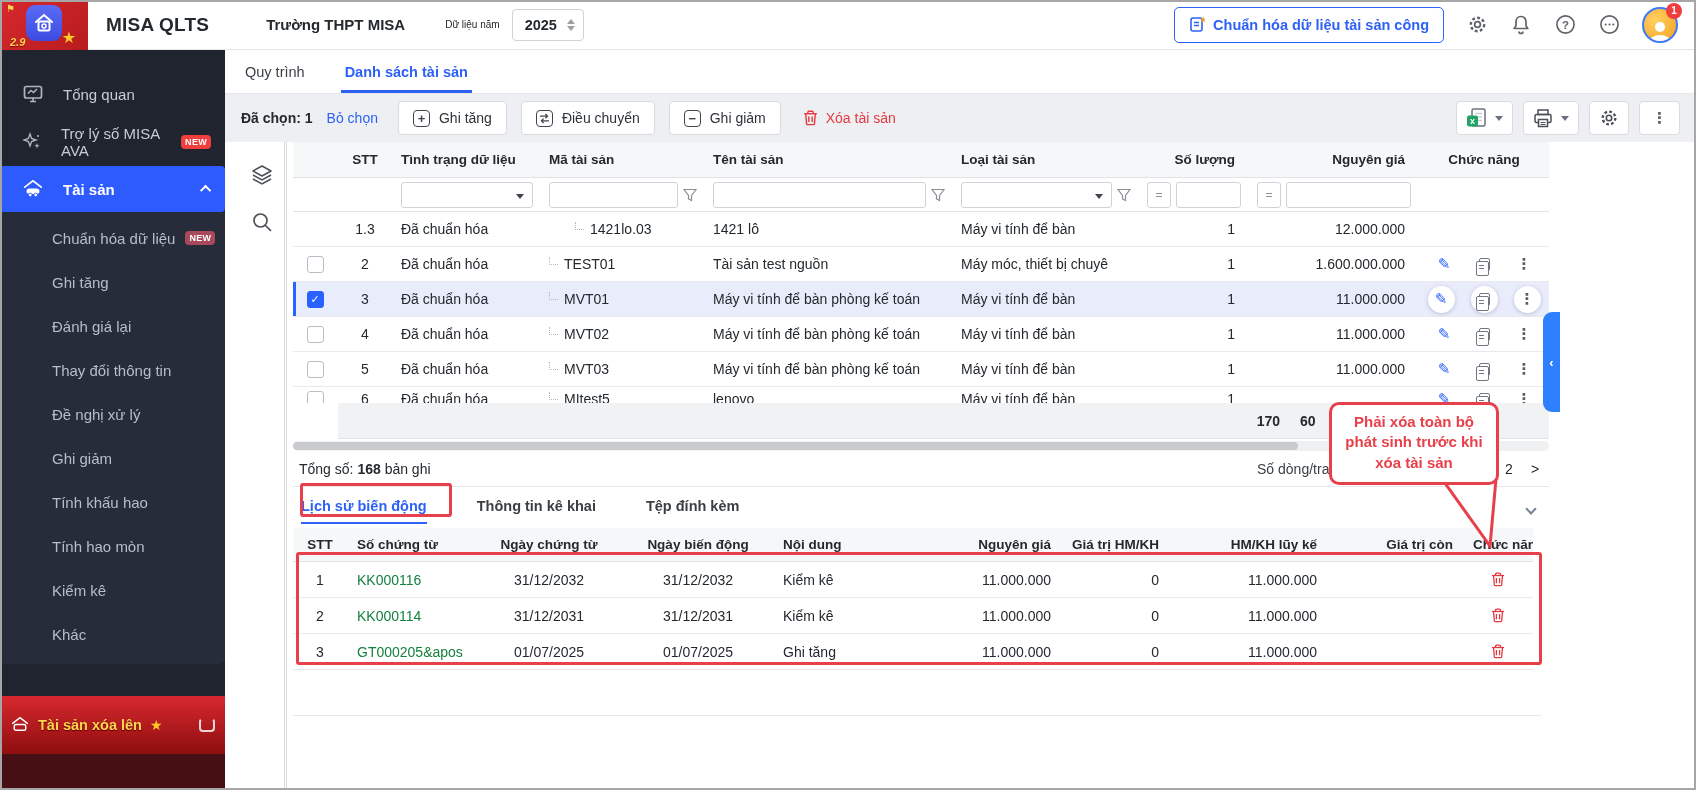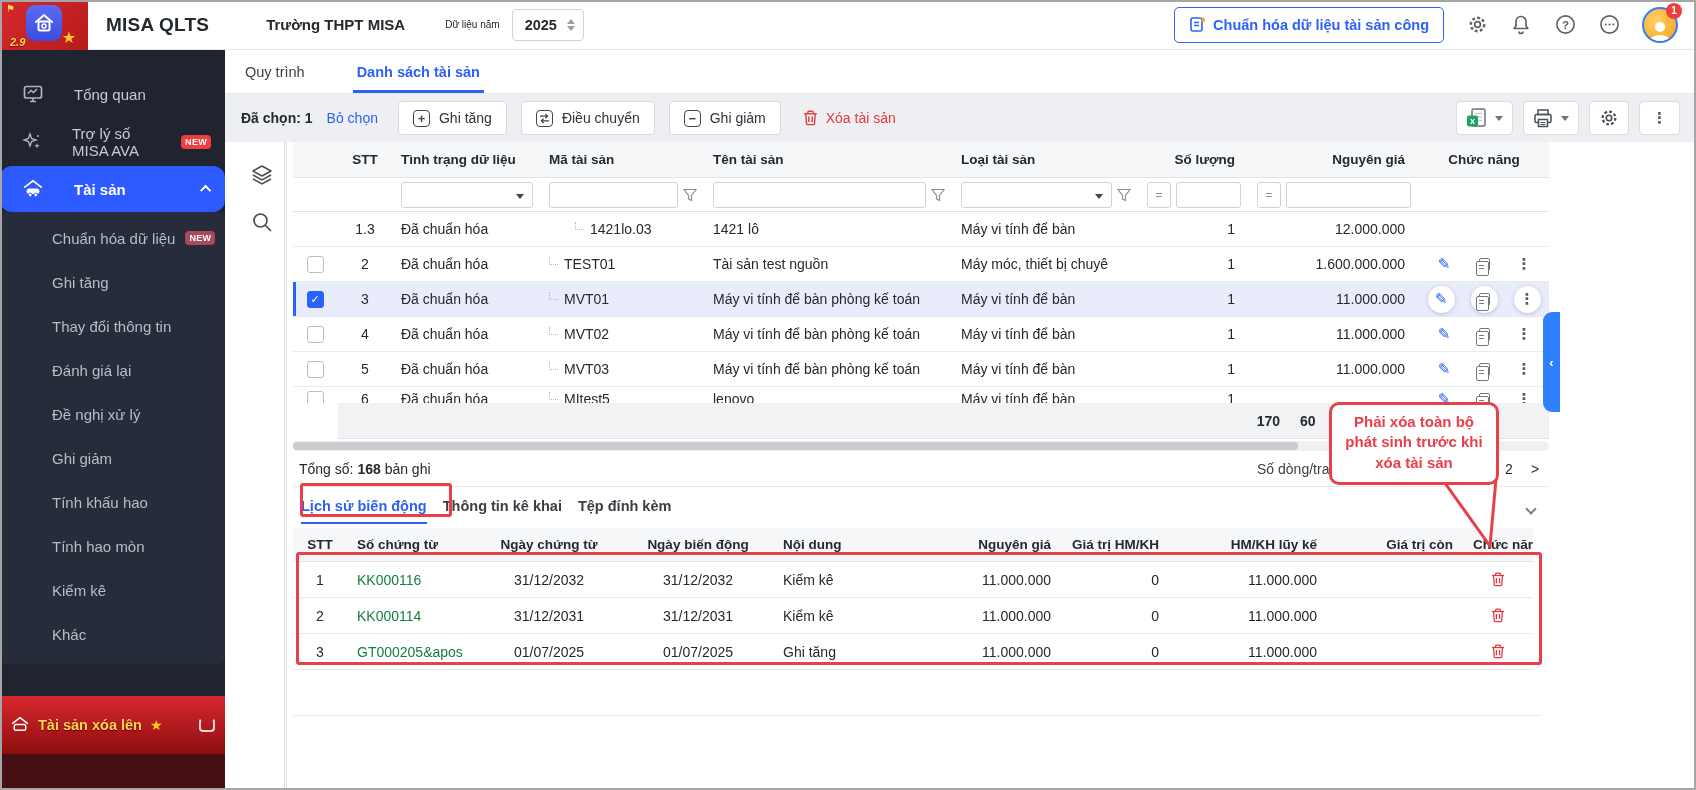--- a/index.html
+++ b/index.html
@@ -33,41 +33,41 @@
   .hdr-icon { width:22px; height:22px; color:#5f6368; display:flex; align-items:center; justify-content:center; cursor:pointer; }
   .avatar-wrap { position:relative; width:36px; height:36px; }
   .avatar { width:36px; height:36px; border-radius:50%; background:radial-gradient(circle at 35% 35%,#ffd163,#f59f1e); border:2px solid #3d7bfa; display:flex; align-items:flex-end; justify-content:center; overflow:hidden; }
   .badge-count { position:absolute; top:-4px; right:-4px; min-width:16px; height:16px; border-radius:8px; background:#f03e3e; color:#fff; font-size:10px; font-weight:700; display:flex; align-items:center; justify-content:center; padding:0 3px; }
 
   
   .shell { display:flex; flex:1; min-height:0; }
 
   
   .sidebar { width:225px; background:#20242f; display:flex; flex-direction:column; flex:0 0 auto; position:relative; }
-  .side-item { height:48px; display:flex; align-items:center; gap:30px; padding:0 14px 0 22px; color:#c6cbd6; font-size:15px; cursor:pointer; }
+  .side-item { height:48px; display:flex; align-items:center; gap:19px; padding:0 14px 0 22px; color:#c6cbd6; font-size:15px; cursor:pointer; }
   .side-item .s-ico { width:22px; display:flex; justify-content:center; color:#aeb4c2; }
-  .side-item.active { background:#2e5bff; color:#fff; font-weight:700; border-radius:12px; height:46px; }
+  .side-item.active { background:#2e5bff; color:#fff; font-weight:700; border-radius:4px; height:46px; }
   .side-item.active .s-ico { color:#fff; }
   .badge-new { background:#f03e3e; color:#fff; font-size:9px; font-weight:700; border-radius:4px; padding:2px 4px; letter-spacing:.3px; }
   .badge-new.muted { background:#a84a5c; }
   .chev { width:8px; height:8px; border-left:2px solid currentColor; border-top:2px solid currentColor; display:inline-block; }
   .chev-up { transform:rotate(45deg) translateY(2px); }
   .chev-down { transform:rotate(225deg); }
   .submenu { background:#272c3a; border-radius:0 0 6px 6px; padding:4px 0 8px; }
   .sub-item { height:44px; display:flex; align-items:center; gap:10px; padding-left:52px; color:#b7bdc9; font-size:15px; cursor:pointer; }
   .side-banner { margin-top:auto; height:94px; position:relative; overflow:hidden; cursor:pointer;text-align:center; }
   .side-banner .bn-top { height:58px; background:linear-gradient(180deg,#d7282f,#8e0e0e); display:flex; align-items:center; gap:8px; padding:0 10px; }
   .bn-text { color:#ffd54f; font-weight:700; font-size:14.5px; text-shadow:0 1px 1px #5a0000; }
   .bn-star { color:#ffc928; font-size:14px; }
   .bn-corner { width:16px; height:14px; border:2px solid #f3e9e9; border-radius:4px; border-top-color:transparent; margin-left:auto; opacity:.9; }
   .side-banner .bn-bottom { height:36px; background:#460f14; }
 
   
   .main { flex:1; min-width:0; display:flex; flex-direction:column; background:#fff; }
-  .tabsbar { height:44px; display:flex; align-items:flex-end; gap:44px; padding-left:16px; border-bottom:1px solid #e6e8eb; background:#fff; flex:0 0 auto; }
+  .tabsbar { height:44px; display:flex; align-items:flex-end; gap:32px; padding-left:16px; border-bottom:1px solid #e6e8eb; background:#fff; flex:0 0 auto; }
   .tab { font-size:14.5px; color:#3a3f45; padding:0 4px 13px; cursor:pointer; }
   .tab.active { color:#2e62f6; font-weight:600; border-bottom:3px solid #2e62f6; padding-bottom:10px; }
 
   .toolbar { height:48px; background:#edeff2; display:flex; align-items:center; padding:0 16px; gap:14px; flex:0 0 auto; }
   .sel-label { font-size:14px; font-weight:700; }
   .link-blue { color:#2e62f6; font-size:14px; cursor:pointer; }
   .tb-btn { height:34px; background:#fff; border:1px solid #d6d9de; border-radius:4px; display:flex; align-items:center; gap:9px; padding:0 14px; font-size:14px; color:#2e333a; cursor:pointer; }
   .mini-sq { width:17px; height:17px; border:1.6px solid #3f454d; border-radius:4px; display:flex; align-items:center; justify-content:center; font-size:13px; font-weight:700; color:#3f454d; line-height:1; }
   .tb-delete { display:flex; align-items:center; gap:8px; color:#e5383f; font-size:14px; margin-left:8px; cursor:pointer; }
   .toolbar-right { margin-left:auto; display:flex; align-items:center; gap:10px; }
@@ -113,21 +113,21 @@
   .hscroll { width:1256px; height:10px; background:#eef0f1; border-radius:5px; margin-top:2px; }
   .hscroll .thumb { width:80%; height:8px; margin-top:1px; background:#c9cbcf; border-radius:4px; cursor:pointer; }
 
   .grid-footer { height:35px; display:flex; align-items:center; width:1256px; padding:0 6px; }
   .gf-right { margin-left:auto; display:flex; align-items:center; gap:6px; color:#3a3f45; }
   .pg-spacer { width:118px; }
   .page-item { min-width:16px; text-align:center; cursor:pointer; font-size:14px; color:#24292e; padding:0 2px; }
   .page-item:first-child { font-weight:700; }
 
   
-  .detail-tabs { height:38px; display:flex; align-items:flex-end; gap:16px; border-top:1px solid #e6e8eb; padding-left:8px; width:1256px; position:relative; }
+  .detail-tabs { height:38px; display:flex; align-items:flex-end; gap:50px; border-top:1px solid #e6e8eb; padding-left:8px; width:1256px; position:relative; }
   .dtab { font-size:14.5px; color:#3a3f45; font-weight:600; padding-bottom:10px; cursor:pointer; }
   .dtab.active { color:#2e62f6; border-bottom:2.5px solid #2e62f6; padding-bottom:8px; }
   .detail-collapse { margin-left:auto; margin-right:14px; margin-bottom:8px; color:#7a8494; cursor:pointer; }
   .htable { width:1240px; margin-top:4px; }
   .hrow { display:grid; grid-template-columns:54px 128px 148px 150px 140px 148px 108px 158px 136px 70px; align-items:center; border-bottom:1px solid #e8eaed; background:#fff; }
   .hrow > div { padding:0 10px; white-space:nowrap; overflow:hidden; }
   .hhead { height:34px; background:#f6f7f8; font-weight:700; font-size:13.5px; border-bottom:1px solid #e1e3e6; }
   .hdata { height:36px; font-size:14px; }
   .doc-link { color:#15803d; cursor:pointer; }
   .trash-btn { display:flex; align-items:center; justify-content:center; cursor:pointer; }
@@ -257,24 +257,24 @@
       </div>
       <div class="submenu" id="submenu">
           <div class="sub-item">
             <span>Chuẩn hóa dữ liệu</span>
             <span class="badge-new muted">NEW</span>
           </div>
           <div class="sub-item">
             <span>Ghi tăng</span>
           </div>
           <div class="sub-item">
+            <span>Đánh giá lại</span>
+          </div>
+          <div class="sub-item">
             <span>Thay đổi thông tin</span>
-          </div>
-          <div class="sub-item">
-            <span>Đánh giá lại</span>
           </div>
           <div class="sub-item">
             <span>Đề nghị xử lý</span>
           </div>
           <div class="sub-item">
             <span>Ghi giảm</span>
           </div>
           <div class="sub-item">
             <span>Tính khấu hao</span>
           </div>

